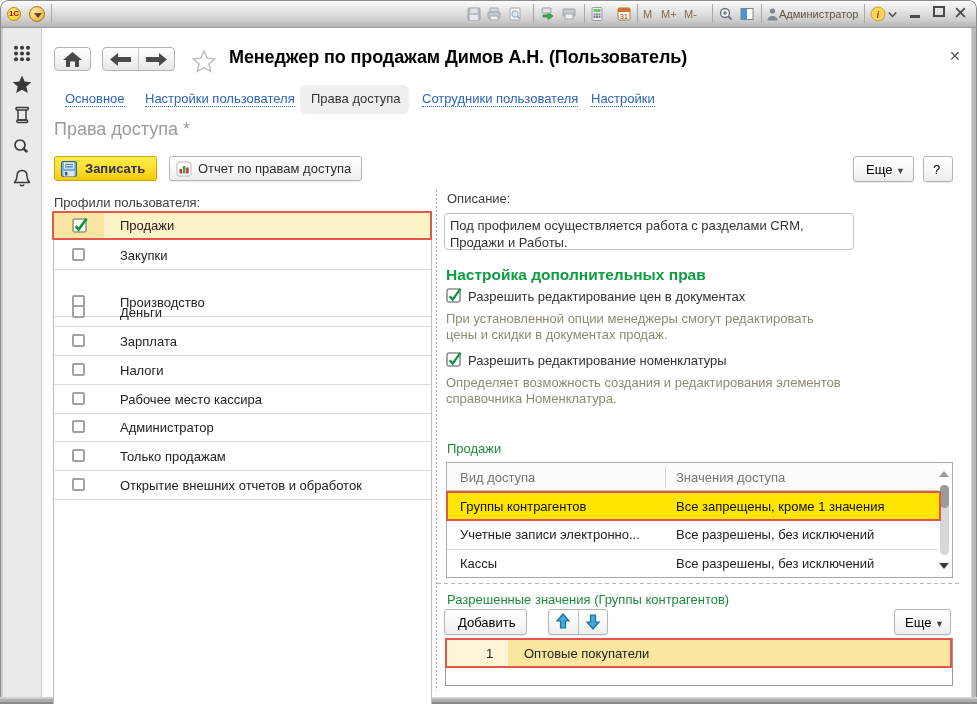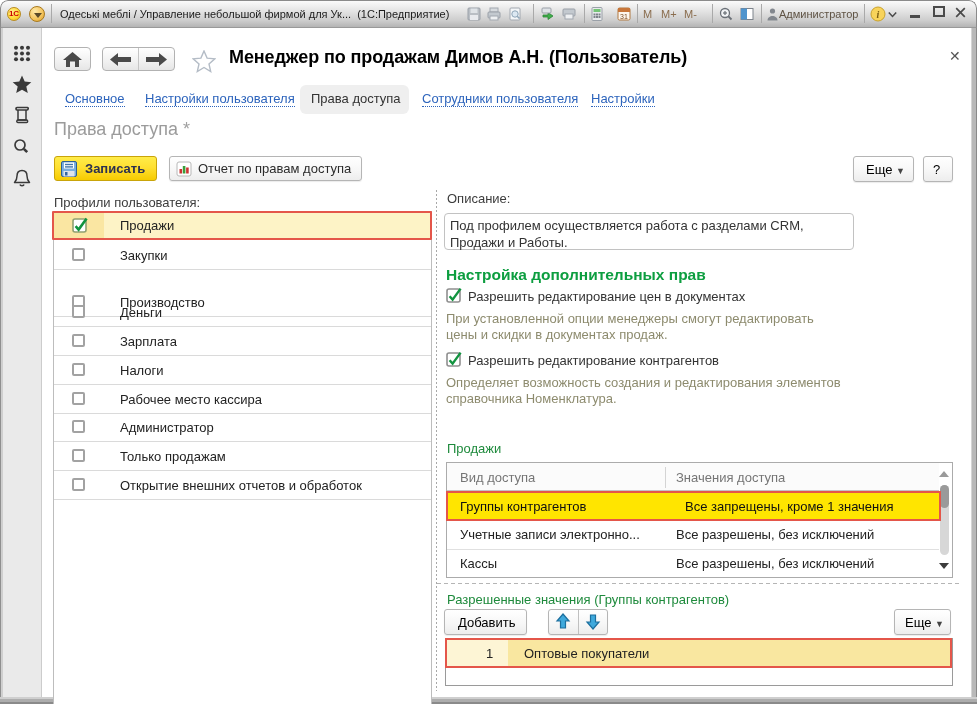--- a/index.html
+++ b/index.html
@@ -53,21 +53,20 @@
 .dotline { position:absolute; left:436px; top:190px; width:1px; height:501px; background-image:linear-gradient(#a8a8a8 50%, transparent 50%); background-size:1px 4px; }
 </style>
 </head>
 <body>
 <div class="win">
 
   <div class="titlebar"></div>
   <div class="logo1c">1С</div>
   <div class="logodrop"></div>
   <div class="tsep" style="left:51px"></div>
-  <span class="ttext">Одеські меблі / Управление небольшой фирмой для Ук...&nbsp; (1С:Предприятие)</span>
   <div id="ticons">
     <svg class="tico" style="left:466px;" viewBox="0 0 16 16">
         <rect x="2" y="2" width="12" height="12" rx="1" fill="#b9bec4" stroke="#9aa0a8"></rect>
         <rect x="4.5" y="2.5" width="7" height="4.5" fill="#dfe3e7"></rect>
         <rect x="4" y="9" width="8" height="5" fill="#e8eaee"></rect>
       </svg>
     <svg class="tico" style="left:486px;" viewBox="0 0 16 16">
         <rect x="4" y="2" width="8" height="4" fill="#d7dbdf" stroke="#a2a8b0"></rect>
         <rect x="2" y="6" width="12" height="6" rx="1" fill="#c3c9cf" stroke="#9aa0a8"></rect>
         <rect x="4" y="10" width="8" height="4" fill="#eef0f2" stroke="#a2a8b0"></rect>
@@ -284,21 +283,21 @@
       <rect x="1" y="2" width="13" height="13" rx="2" fill="#fff" stroke="#8f8f8f" stroke-width="1.6"></rect>
       <path d="M3.6 9.2 L6.6 12.6 L14.6 1.6" fill="none" stroke="#129440" stroke-width="2.4"></path>
     </svg>
   <span class="abs" style="left:468px; top:289px; font-size:13px; color:#333;">Разрешить редактирование цен в документах</span>
   <span class="abs gray" style="left:446px; top:311px; line-height:16px;">При установленной опции менеджеры смогут редактировать<br>цены и скидки в документах продаж.</span>
 
   <svg class="abs" style="left:446px; top:351px;" width="18" height="17" viewBox="0 0 18 17">
       <rect x="1" y="2" width="13" height="13" rx="2" fill="#fff" stroke="#8f8f8f" stroke-width="1.6"></rect>
       <path d="M3.6 9.2 L6.6 12.6 L14.6 1.6" fill="none" stroke="#129440" stroke-width="2.4"></path>
     </svg>
-  <span class="abs" style="left:468px; top:353px; font-size:13px; color:#333;">Разрешить редактирование контрагентов</span>
+  <span class="abs" style="left:468px; top:353px; font-size:13px; color:#333;">Разрешить редактирование номенклатуры</span>
   <span class="abs gray" style="left:446px; top:375px; line-height:16px;">Определяет возможность создания и редактирования элементов<br>справочника Номенклатура.</span>
 
   <div class="glab" style="left:447px; top:441px;">Продажи</div>
   <div class="atable" id="atable">
     <div class="abs" style="left:0; top:0; width:492px; height:28px; background:#fbfbfb; border-bottom:1px solid #c4c4c4;"></div>
     <span class="abs" style="left:13px; top:7px; font-size:13px; color:#757575;">Вид доступа</span>
     <span class="abs" style="left:229px; top:7px; font-size:13px; color:#757575;">Значения доступа</span>
     <div class="abs" style="left:218px; top:4px; width:1px; height:21px; background:#d4d4d4;"></div>
     <div class="abs" style="left:0px; top:57px; width:492px; height:1px; background:#e0e0e0;"></div>
     <div class="abs" style="left:0px; top:86px; width:492px; height:1px; background:#e0e0e0;"></div>
@@ -311,21 +310,21 @@
         <path d="M6 1 L11 7 L1 7 Z" fill="#9a9a9a"></path>
       </svg>
     <svg class="abs" style="left:491px; top:99px;" width="12" height="8" viewBox="0 0 12 8">
         <path d="M6 7 L11 1 L1 1 Z" fill="#3c3c3c"></path>
       </svg>
     <div class="abs" style="left:493px; top:22px; width:9px; height:70px; background:#d7d7d7; border-radius:4.5px;"></div>
     <div class="abs" style="left:493px; top:22px; width:9px; height:23px; background:#9a9a9a; border-radius:4.5px;"></div>
 
     <div class="abs" style="left:-1px; top:28px; width:495px; height:30px; border:2px solid #e4564a; background:#ffe500;"></div>
     <span class="abs" style="left:13px; top:36px; font-size:13px; color:#111;">Группы контрагентов</span>
-    <span class="abs" style="left:238px; top:36px; font-size:13px; color:#111;">Все запрещены, кроме 1 значения</span>
+    <span class="abs" style="left:229px; top:36px; font-size:13px; color:#111;">Все запрещены, кроме 1 значения</span>
   </div>
   <div class="abs" style="left:437px; top:583px; width:524px; height:1px; background-image:linear-gradient(90deg,#b5b5b5 55%, transparent 45%); background-size:7px 1px;"></div>
 
   <div class="glab" style="left:447px; top:592px;">Разрешенные значения (Группы контрагентов)</div>
   <div class="btn" style="left:444px; top:609px; width:83px; height:26px;"></div>
   <span class="abs" style="left:458px; top:615px; font-size:13px;">Добавить</span>
   <div class="btn" style="left:548px; top:609px; width:60px; height:26px;"></div>
   <div class="abs" style="left:578px; top:610px; width:1px; height:24px; background:#c0c0c0;"></div>
   <svg class="abs" style="left:555px; top:613px;" width="16" height="17" viewBox="0 0 16 17">
       <path d="M8 1 L14 8 L10.5 8 L10.5 15 L5.5 15 L5.5 8 L2 8 Z" fill="#3fa9dc" stroke="#1c6f9e" stroke-width="1.2"></path>

